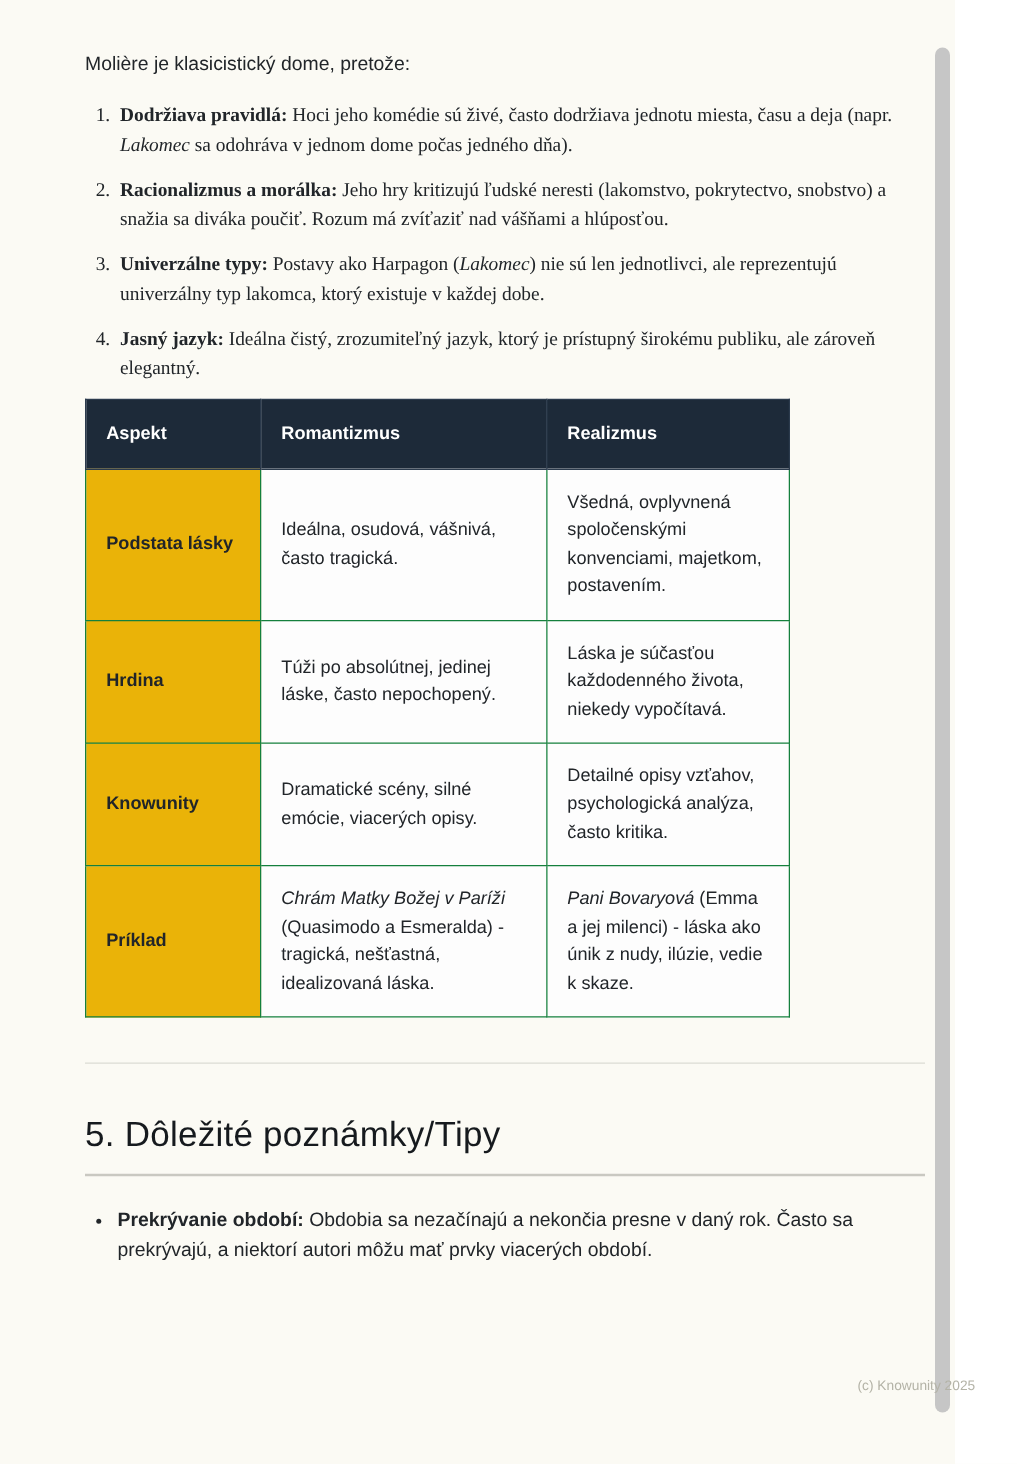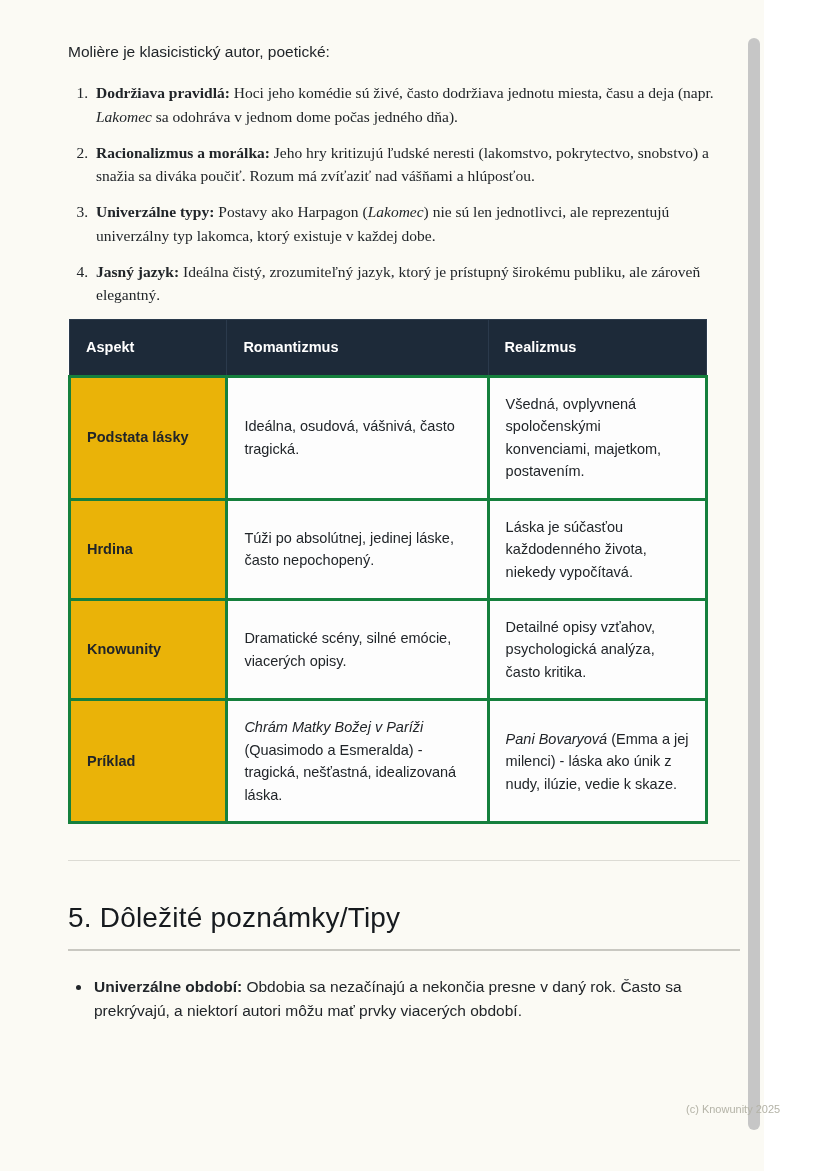--- a/index.html
+++ b/index.html
@@ -52,37 +52,37 @@
     margin-bottom: 13px;
     padding-left: 4px;
     font-family: Liberation Serif, serif;
   }
   p.example-heading {
     font-weight: 700;
     margin: 26px 0 22px 0;
   }
   table.compare {
     border-collapse: collapse;
-    width: 640px;
+    width: 564px;
     font-size: 14.5px;
     line-height: 1.55;
     background: #fdfdfd;
     margin: 0 0 0 0;
   }
   table.compare th {
     background: #1d2a39;
     color: #ffffff;
     font-weight: 600;
     text-align: left;
     padding: 16px 16px;
     border: 1px solid #2b3a4c;
     vertical-align: middle;
   }
   table.compare td {
-    border: 3px solid #15803d;
+    border: 1px solid #15803d;
     padding: 15px 16px;
     vertical-align: middle;
     background: #fdfdfd;
   }
   table.compare td.aspect {
     font-weight: 700;
     background: #eab308;
     width: 112px;
   }
   table.compare col.c0 { width: 116px; }
@@ -123,21 +123,21 @@
   }
 </style>
 </head>
 <body>
 
 <div class="right-gutter"></div>
 <div class="scrollbar-thumb"></div>
 
 <div class="content">
 
-  <p class="intro">Molière je klasicistický autor, poetické:</p>
+  <p class="intro">Molière je klasicistický dome, pretože:</p>
 
   <ol class="numbered">
     <li>
       <span class="b">Dodržiava pravidlá:</span><span> Hoci jeho komédie sú živé, často dodržiava jednotu miesta, času a deja (napr. </span><span class="i">Lakomec</span><span> sa odohráva v jednom dome počas jedného dňa).</span>
     </li>
     <li>
       <span class="b">Racionalizmus a morálka:</span><span> Jeho hry kritizujú ľudské neresti (lakomstvo, pokrytectvo, snobstvo) a snažia sa diváka poučiť. Rozum má zvíťaziť nad vášňami a hlúposťou.</span>
     </li>
     <li>
       <span class="b">Univerzálne typy:</span><span> Postavy ako Harpagon (</span><span class="i">Lakomec</span><span>) nie sú len jednotlivci, ale reprezentujú univerzálny typ lakomca, ktorý existuje v každej dobe.</span>
@@ -185,19 +185,19 @@
     </tbody>
   </table>
 
   <hr class="divider">
 
   <h1 class="section-heading">5. Dôležité poznámky/Tipy</h1>
   <div class="heading-rule"></div>
 
   <ul class="bullets">
     <li>
-      <span class="b">Univerzálne období:</span><span> Obdobia sa nezačínajú a nekončia presne v daný rok. Často sa prekrývajú, a niektorí autori môžu mať prvky viacerých období.</span>
+      <span class="b">Prekrývanie období:</span><span> Obdobia sa nezačínajú a nekončia presne v daný rok. Často sa prekrývajú, a niektorí autori môžu mať prvky viacerých období.</span>
     </li>
   </ul>
 
 </div>
 
 <div class="watermark">(c) Knowunity 2025</div>
 
 </body></html>

